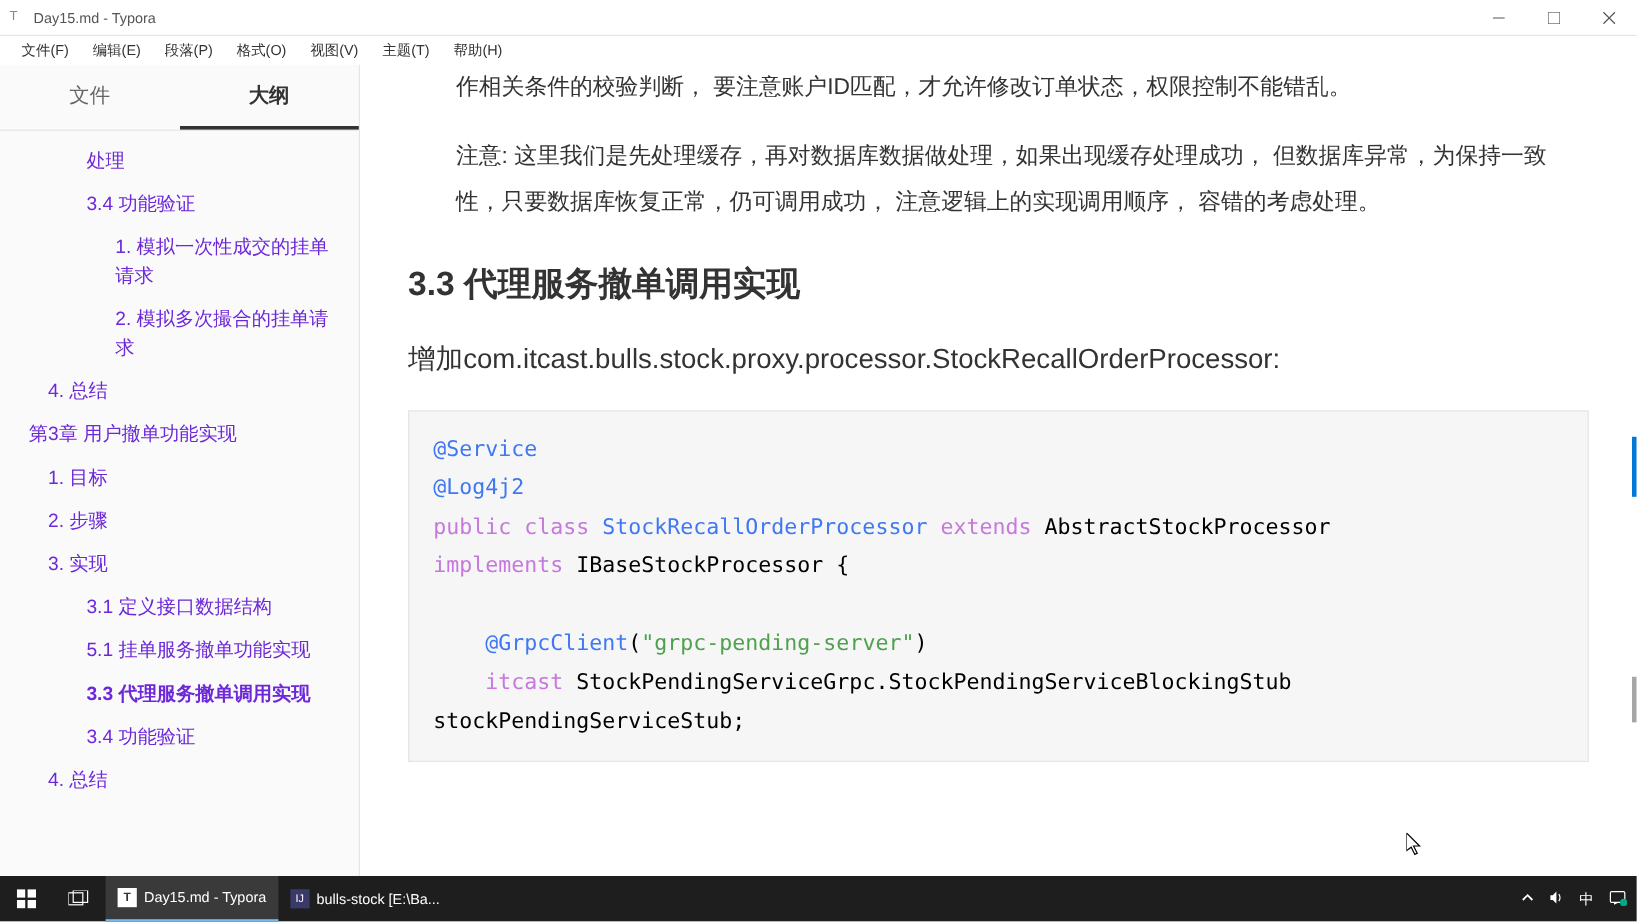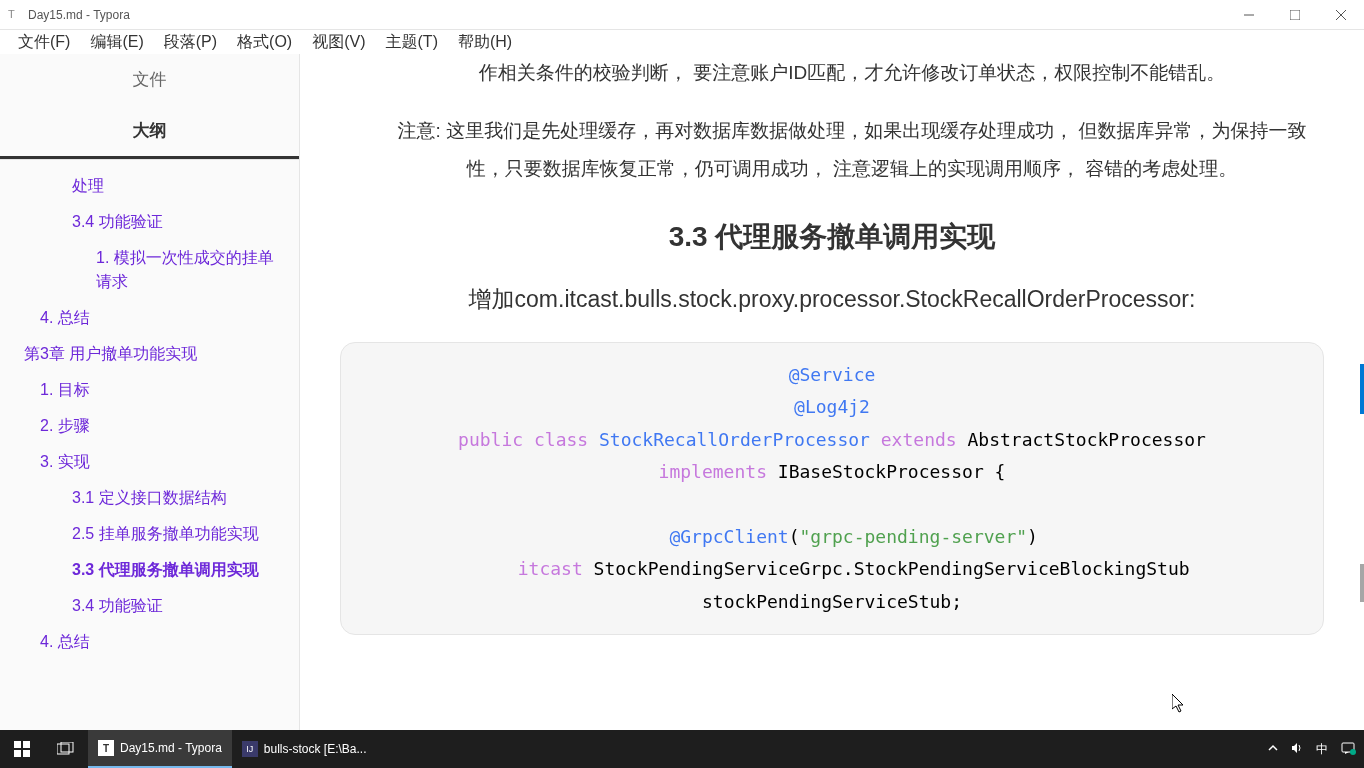--- a/index.html
+++ b/index.html
@@ -6,40 +6,40 @@
 body { font-family: "Microsoft YaHei", -apple-system, sans-serif; background: #fff; width: 1364px; height: 768px; overflow: hidden; position: relative; }
 
 .titlebar { height: 30px; display: flex; align-items: center; padding-left: 8px; background: #fff; border-bottom: 1px solid #e5e5e5; }
 .titlebar-icon { width: 14px; height: 14px; margin-right: 6px; color: #888; font-size: 11px; }
 .titlebar-text { font-size: 12px; color: #555; flex: 1; }
 .win-controls { display: flex; }
 .win-btn { width: 46px; height: 30px; display: flex; align-items: center; justify-content: center; font-size: 12px; color: #555; }
 .win-btn svg { width: 10px; height: 10px; }
 
 .menubar { height: 24px; display: flex; align-items: center; padding-left: 8px; background: #fff; }
-.menu-item { font-size: 16px; color: #333; padding: 2px 10px; }
+.menu-item { font-size: 12px; color: #333; padding: 2px 10px; }
 
 .app-body { display: flex; height: calc(768px - 30px - 24px - 38px); }
 
 .sidebar { width: 300px; border-right: 1px solid #e5e5e5; display: flex; flex-direction: column; background: #fafafa; }
-.sidebar-tabs { display: flex; border-bottom: 1px solid #e5e5e5; flex-direction: column; }
+.sidebar-tabs { display: flex; border-bottom: 1px solid #e5e5e5; }
 .sidebar-tab { flex: 1; text-align: center; padding: 14px 0; font-size: 17px; color: #666; }
 .sidebar-tab.active { color: #333; font-weight: bold; border-bottom: 3px solid #333; }
 .outline { flex: 1; overflow: auto; padding: 8px 0; }
 .outline-item { padding: 6px 0 6px 24px; font-size: 16px; color: #6d28d9; line-height: 1.5; }
 .outline-item.lvl-1 { padding-left: 40px; }
 .outline-item.lvl-2 { padding-left: 72px; }
 .outline-item.lvl-3 { padding-left: 96px; padding-right: 20px; }
 .outline-item.active { font-weight: bold; }
 
-.editor { flex: 1; overflow: hidden; position: relative; text-align: center; }
+.editor { flex: 1; overflow: hidden; position: relative; }
 .content { padding: 0 40px; height: 100%; overflow: auto; position: relative; }
 .para { font-size: 19px; line-height: 2; color: #333; margin-bottom: 20px; margin-left: 40px; }
 .h2 { font-size: 28px; font-weight: bold; margin: 30px 0 20px 0; color: #333; }
-.code-block { background: #f6f6f6; border: 1px solid #e5e5e5; border-radius: 15px; padding: 16px 20px; font-family: "Consolas", monospace; font-size: 18px; line-height: 1.8; overflow: auto; margin-top: 16px; }
+.code-block { background: #f6f6f6; border: 1px solid #e5e5e5; border-radius: 0; padding: 16px 20px; font-family: "Consolas", monospace; font-size: 18px; line-height: 1.8; overflow: auto; margin-top: 16px; }
 .kw { color: #c678dd; }
 .anno { color: #4078f2; }
 .cls { color: #4078f2; }
 .str { color: #50a14f; }
 .side-accent { position: absolute; right: 0; top: 310px; width: 4px; height: 50px; background: #0078d4; }
 .side-accent2 { position: absolute; right: 0; top: 510px; width: 4px; height: 38px; background: rgba(0,0,0,0.35); }
 
 .bottombar { height: 28px; display: flex; align-items: center; padding: 0 10px; background: #fff; border-top: 1px solid #eee; font-size: 13px; color: #666; }
 .bottombar .left { display: flex; gap: 14px; align-items: center; }
 .bottombar .right { margin-left: auto; display: flex; gap: 16px; align-items: center; }
@@ -91,27 +91,28 @@
 <div class="app-body">
   <div class="sidebar">
     <div class="sidebar-tabs">
       <div class="sidebar-tab">文件</div>
       <div class="sidebar-tab active">大纲</div>
     </div>
     <div class="outline" id="outline">
         <div class="outline-item lvl-2">处理</div>
         <div class="outline-item lvl-2">3.4 功能验证</div>
         <div class="outline-item lvl-3">1. 模拟一次性成交的挂单请求</div>
+        <div class="outline-item lvl-3">2. 模拟多次撮合的挂单请求</div>
         <div class="outline-item lvl-1">4. 总结</div>
         <div class="outline-item lvl-0">第3章 用户撤单功能实现</div>
         <div class="outline-item lvl-1">1. 目标</div>
         <div class="outline-item lvl-1">2. 步骤</div>
         <div class="outline-item lvl-1">3. 实现</div>
         <div class="outline-item lvl-2">3.1 定义接口数据结构</div>
-        <div class="outline-item lvl-2">2.5 挂单服务撤单功能实现</div>
+        <div class="outline-item lvl-2">5.1 挂单服务撤单功能实现</div>
         <div class="outline-item lvl-2 active">3.3 代理服务撤单调用实现</div>
         <div class="outline-item lvl-2">3.4 功能验证</div>
         <div class="outline-item lvl-1">4. 总结</div>
       </div>
   </div>
 
   <div class="editor">
     <div class="content">
       <div class="para">作相关条件的校验判断， 要注意账户ID匹配，才允许修改订单状态，权限控制不能错乱。</div>
       <div class="para">注意: 这里我们是先处理缓存，再对数据库数据做处理，如果出现缓存处理成功， 但数据库异常，为保持一致性，只要数据库恢复正常，仍可调用成功， 注意逻辑上的实现调用顺序， 容错的考虑处理。</div>

